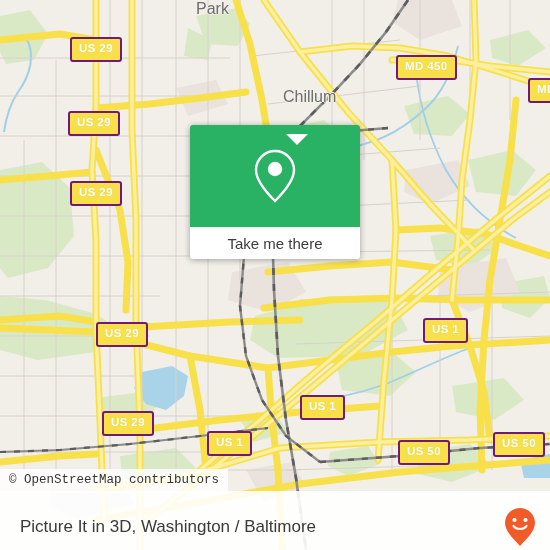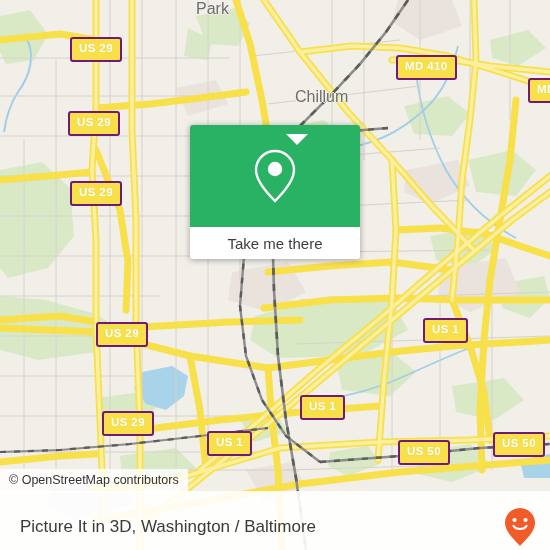--- a/index.html
+++ b/index.html
@@ -106,21 +106,21 @@
     border-top: 11px solid #ffffff;
   }
 
   
   #attribution {
     position: absolute;
     left: 0;
     top: 469px;
     background: rgba(255,255,255,.82);
     color: #333333;
-    font-family: Liberation Sans, sans-serif;
+    font-family: Liberation Mono, monospace;
     font-size: 12.5px;
     line-height: 1;
     padding: 5px 9px 6px 9px;
     white-space: nowrap;
   }
 
   
   #footer {
     position: absolute;
     left: 0;
@@ -314,33 +314,33 @@
                  L240,306 L246,356 L262,400 L286,436 L320,462" fill="none" stroke="#5c5c5c" stroke-width="2.4" stroke-dasharray="6 8"></path>
         <path d="M320,462 L400,456 L480,448 L550,444" fill="none" stroke="#8c8c8c" stroke-width="2.4"></path>
         <path d="M320,462 L400,456 L480,448 L550,444" fill="none" stroke="#5c5c5c" stroke-width="2.4" stroke-dasharray="6 8"></path>
         <path d="M0,452 L60,450 L130,444 L200,436 L268,428" fill="none" stroke="#8c8c8c" stroke-width="2.2"></path>
         <path d="M0,452 L60,450 L130,444 L200,436 L268,428" fill="none" stroke="#5c5c5c" stroke-width="2.2" stroke-dasharray="6 8"></path>
       </g>
 
     </svg>
 
     <div class="place-label" style="left:196px; top:0px;">Park</div>
-    <div class="place-label" style="left:283px; top:88px;margin-left:12px;">Chillum</div>
+    <div class="place-label" style="left:283px; top:88px;">Chillum</div>
 
     <div class="shield" style="left:70px;  top:37px;">US 29</div>
     <div class="shield" style="left:68px;  top:111px;">US 29</div>
     <div class="shield" style="left:70px;  top:181px;">US 29</div>
     <div class="shield" style="left:96px;  top:322px;">US 29</div>
     <div class="shield" style="left:102px; top:411px;">US 29</div>
     <div class="shield" style="left:207px; top:431px;">US 1</div>
     <div class="shield" style="left:300px; top:395px;">US 1</div>
     <div class="shield" style="left:423px; top:318px;">US 1</div>
     <div class="shield" style="left:398px; top:440px;">US 50</div>
     <div class="shield" style="left:493px; top:432px;">US 50</div>
-    <div class="shield" style="left:396px; top:55px;">MD 410</div>
+    <div class="shield" style="left:396px; top:55px;">MD 450</div>
     <div class="shield" style="left:528px; top:78px;">MD 5</div>
 
     <div id="popup">
       <div id="popup-head">
         <svg width="46" height="56" viewBox="0 0 46 56">
           <path d="M23 3 C12.5 3 4 11.5 4 22 C4 33 16 46 23 53 C30 46 42 33 42 22 C42 11.5 33.5 3 23 3 Z" fill="none" stroke="#ffffff" stroke-width="2.4"></path>
           <circle cx="23" cy="21" r="7.2" fill="#ffffff"></circle>
         </svg>
       </div>
       <div id="popup-body">

